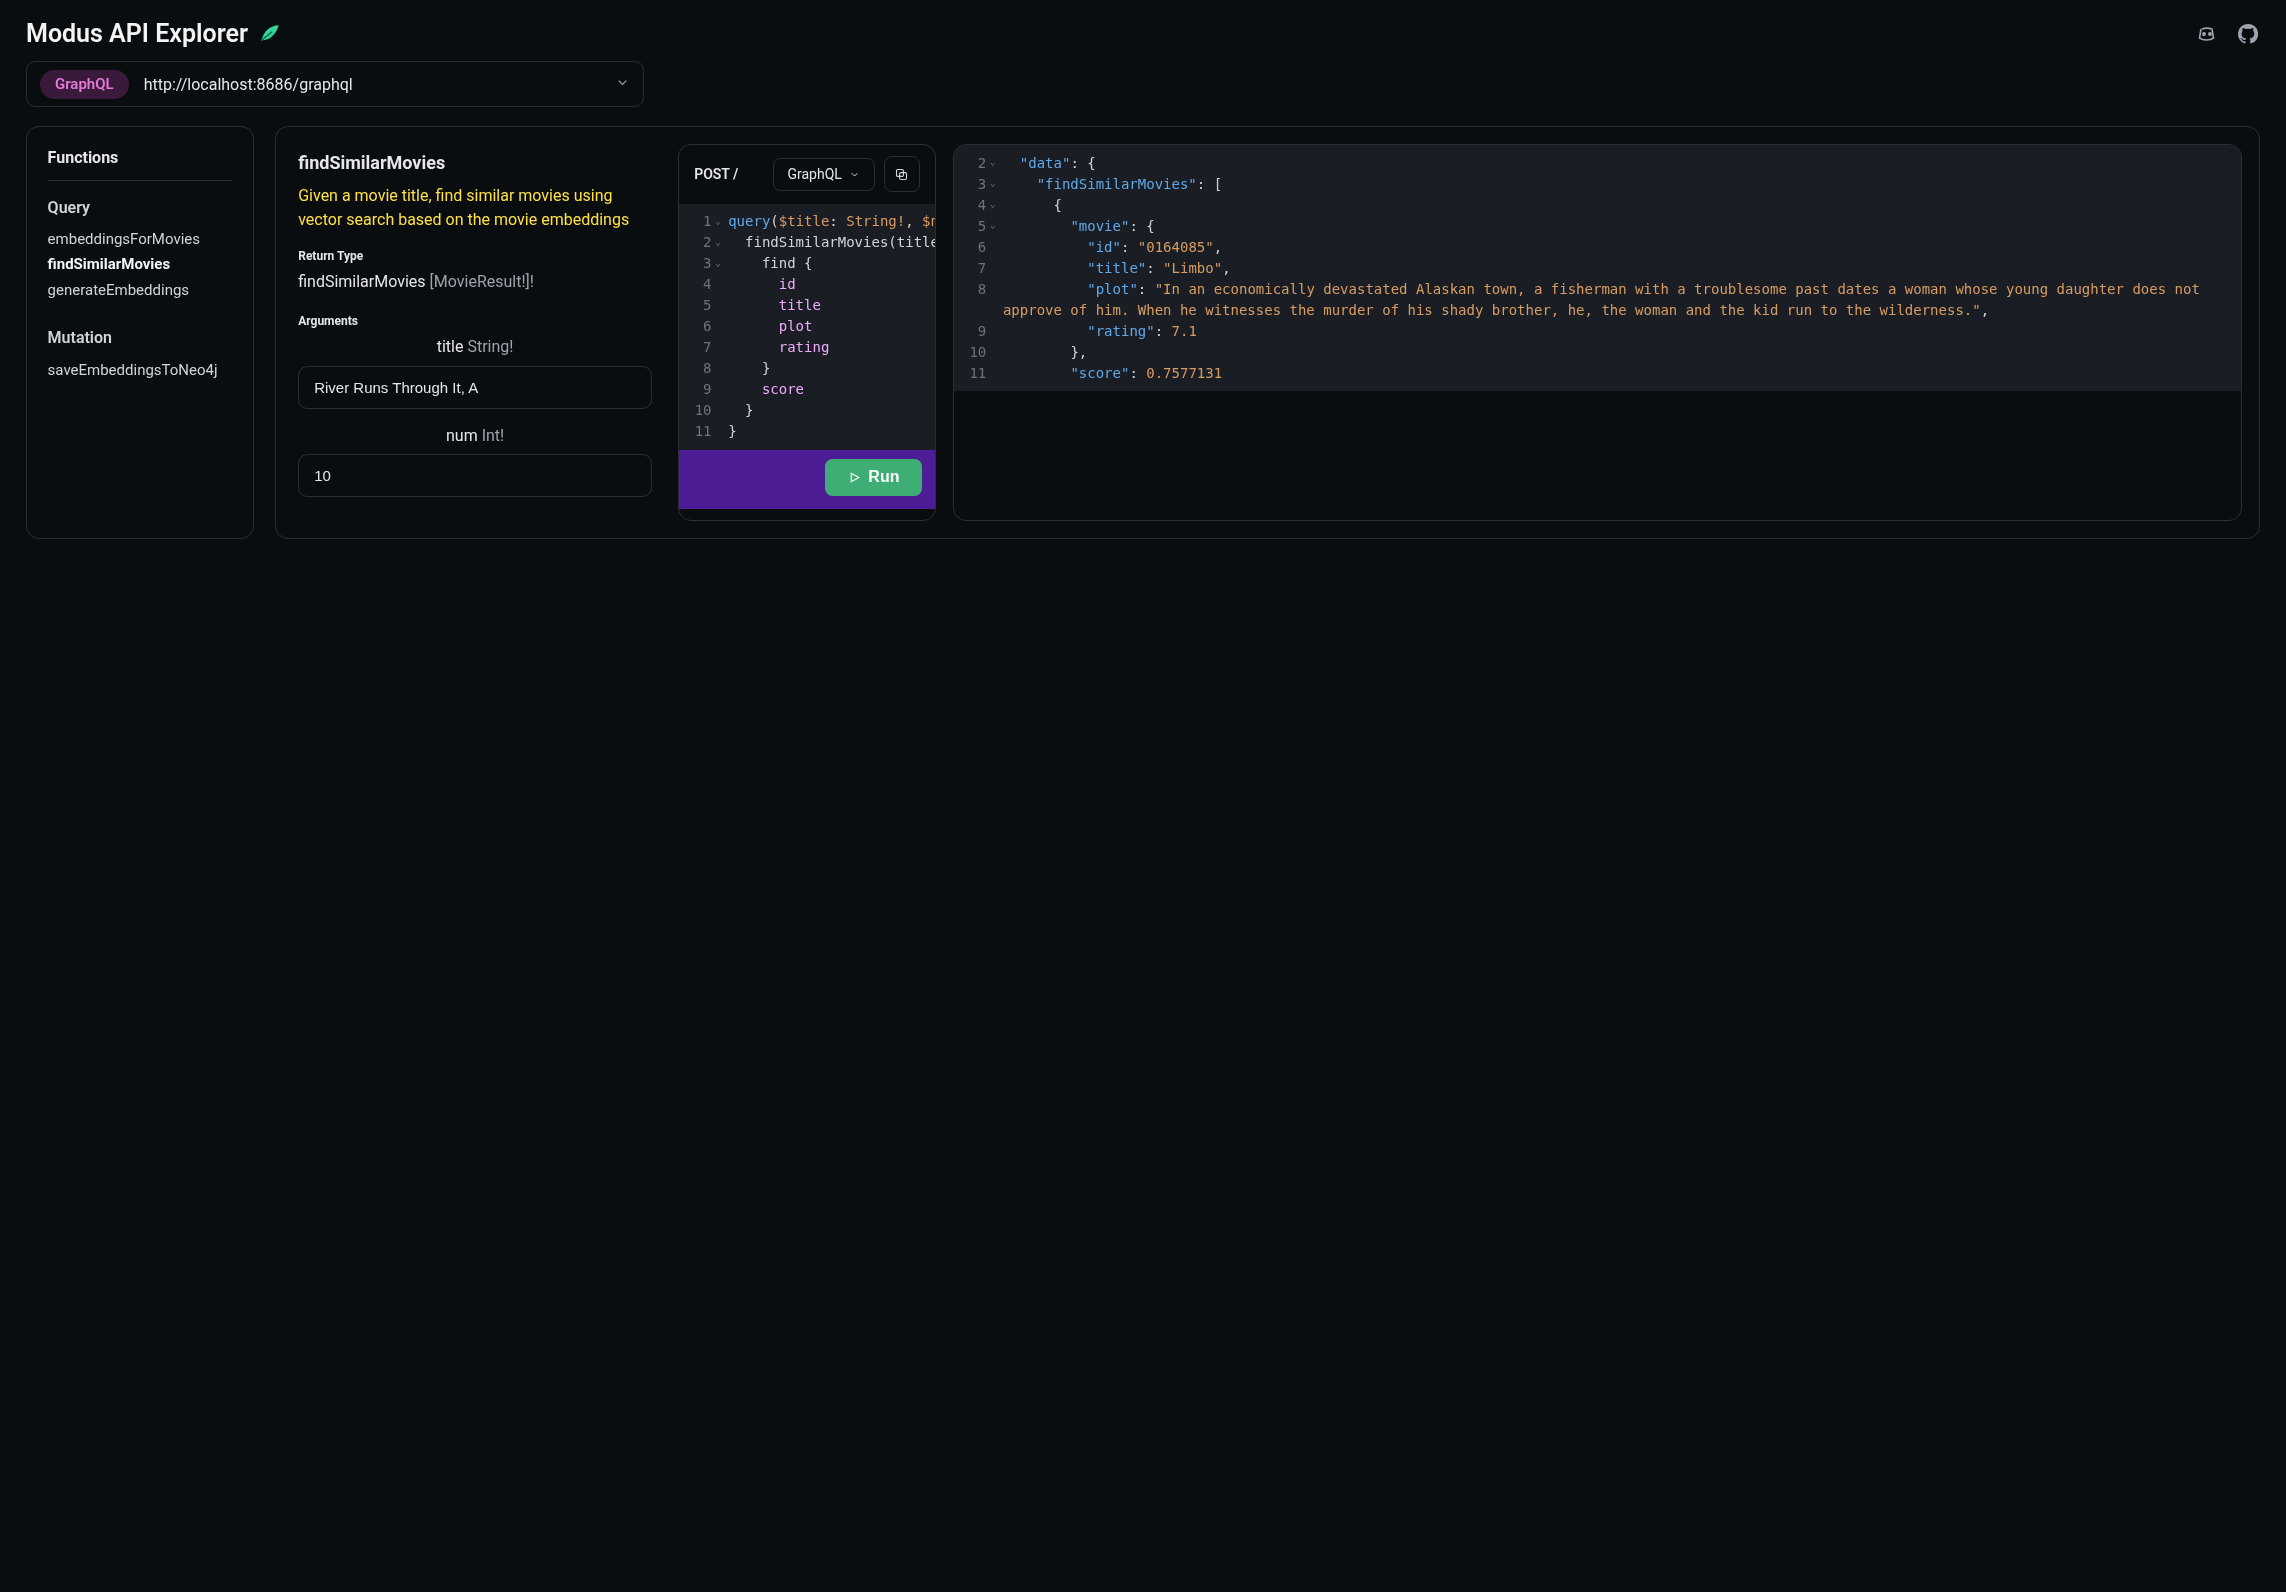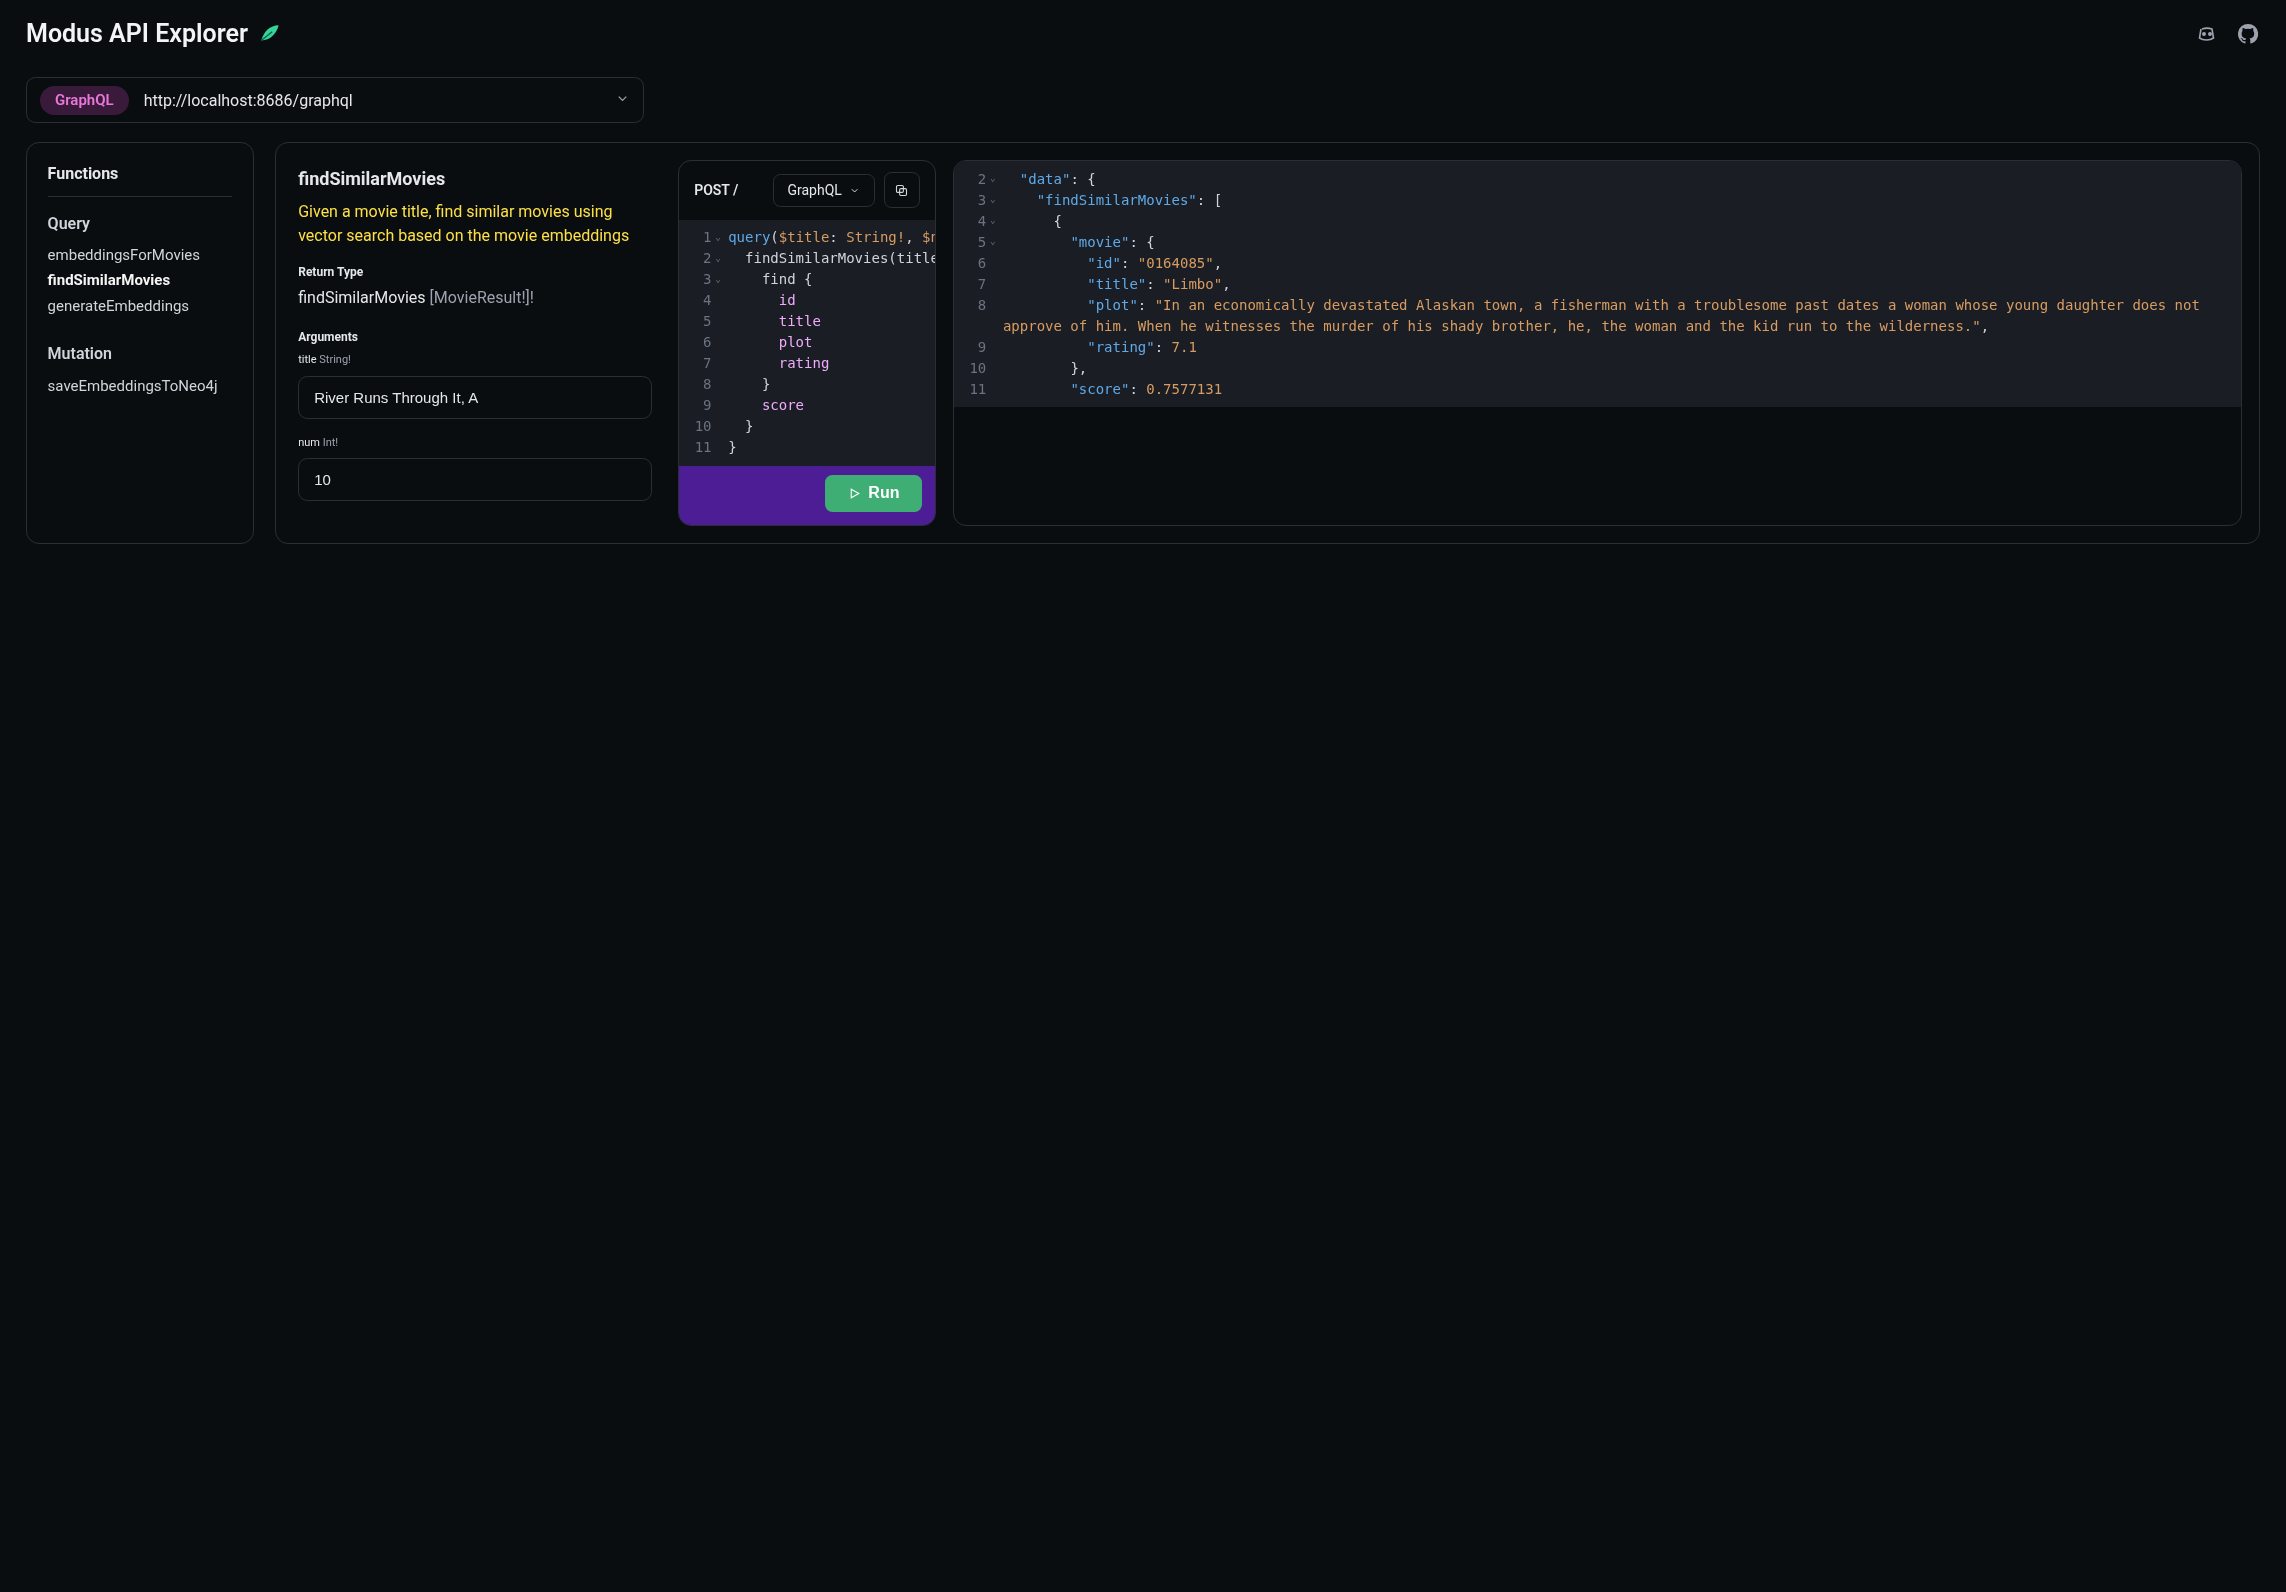--- a/index.html
+++ b/index.html
@@ -8,21 +8,21 @@
       color: #e5e7eb;
       font-family: -apple-system, BlinkMacSystemFont, "Segoe UI", Roboto, sans-serif;
       font-size: 13px;
       min-height: 100vh;
       padding: 19px 26px;
     }
     .header-row {
       display: flex;
       align-items: center;
       justify-content: space-between;
-      margin-bottom: 29px;
+      margin-bottom: 13px;
     }
     .app-title {
       font-size: 25px;
       font-weight: 600;
       color: #f3f4f6;
       display: flex;
       align-items: center;
       gap: 9.4px;
     }
     .logo-leaf {
@@ -81,21 +81,21 @@
     .side-item { font-size: 15px; color: #d1d5db; padding: 3.7px 0; cursor: pointer; }
     .side-item.active { font-weight: 700; color: #f5f5f5; }
     .main { flex: 1; display: flex; gap: 20.6px; border: 0.9px solid #2a2f36; border-radius: 13px; padding: 17px; }
     .detail-col { flex: 0 0 365px; padding: 7.5px 5.6px; }
     .detail-col h2 { font-size: 18px; font-weight: 700; margin-bottom: 11.2px; }
     .detail-desc { color: #fde047; font-size: 16px; line-height: 1.5; margin-bottom: 17px; }
     .section-title { font-size: 12px; font-weight: 700; margin-bottom: 9.4px; margin-top: 9.4px; }
     .return-line { font-size: 16px; color: #e5e7eb; margin-bottom: 22.5px; }
     .return-line .type-dim { color: #9ca3af; }
     .arg-row { margin-bottom: 17px; }
-    .arg-label { font-size: 11px; margin-bottom: 9.4px; }
+    .arg-label { font-size: 16px; margin-bottom: 9.4px; text-align: center; }
     .arg-label .type-dim { color: #9ca3af; }
     .text-input {
       width: 100%;
       border: 0.9px solid #2a2f36;
       background: #0a0d0f;
       border-radius: 9.4px;
       padding: 12px 15px;
       color: #e5e7eb;
       font-size: 15px;
     }

